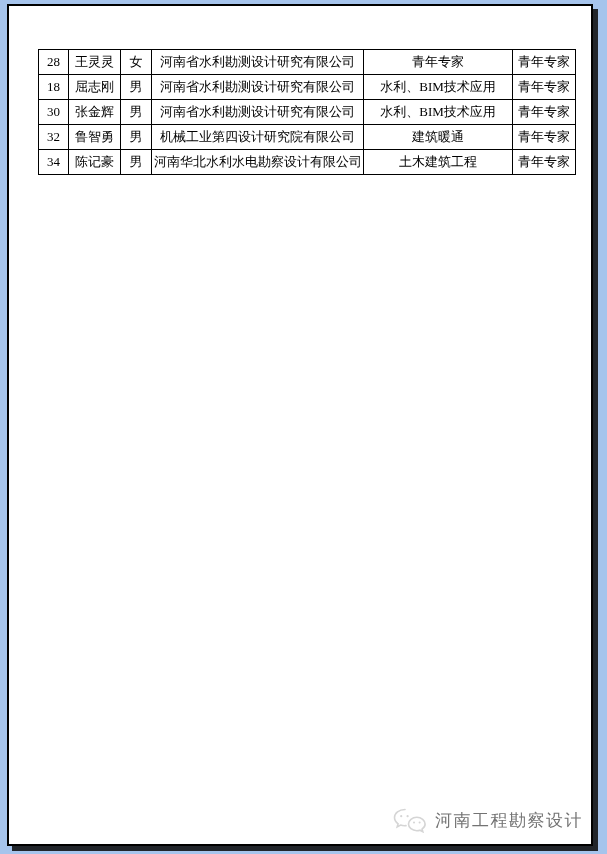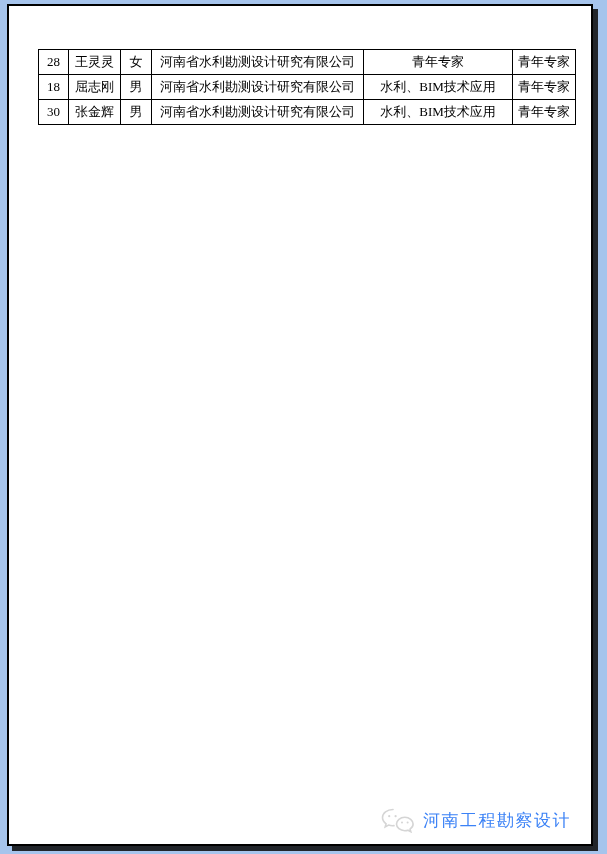--- a/index.html
+++ b/index.html
@@ -44,26 +44,26 @@
     white-space: nowrap;
   }
   .col-no   { width: 30px; }
   .col-name { width: 52px; }
   .col-gen  { width: 31px; }
   .col-comp { width: 212px; }
   .col-spec { width: 149px; }
   .col-tit  { width: 63px; }
   .watermark {
     position: absolute;
-    right: 20px;
+    right: 8px;
     bottom: 11px;
     display: flex;
     align-items: center;
     gap: 9px;
-    color: #3b82f6;
+    color: #737373;
     font-size: 17px;
     letter-spacing: 1.5px;
     user-select: none;
   }
   .wechat-icon svg {
     display: block;
   }
 </style>
 </head>
 <body>
@@ -97,20 +97,36 @@
         <td>青年专家</td>
       </tr>
       <tr>
         <td>30</td>
         <td>张金辉</td>
         <td>男</td>
         <td>河南省水利勘测设计研究有限公司</td>
         <td>水利、BIM技术应用</td>
         <td>青年专家</td>
       </tr>
+      <tr>
+        <td>32</td>
+        <td>鲁智勇</td>
+        <td>男</td>
+        <td>机械工业第四设计研究院有限公司</td>
+        <td>建筑暖通</td>
+        <td>青年专家</td>
+      </tr>
+      <tr>
+        <td>34</td>
+        <td>陈记豪</td>
+        <td>男</td>
+        <td>河南华北水利水电勘察设计有限公司</td>
+        <td>土木建筑工程</td>
+        <td>青年专家</td>
+      </tr>
     </tbody>
   </table>
 
   <div class="watermark">
     <span class="wechat-icon">
       <svg width="33" height="25" viewBox="0 0 33 25" fill="none" xmlns="http://www.w3.org/2000/svg">
 
         <path d="M12 1.5 C6 1.5 1.5 5.2 1.5 9.6 c0 2.5 1.4 4.7 3.6 6.2 l-0.9 3.1 3.4-1.8 c1.2 0.4 2.6 0.6 3.9 0.6 0.5 0 1 0 1.5-0.1" stroke="#d5d5d5" stroke-width="1.6" fill="none" stroke-linecap="round"></path>
         <circle cx="8.2" cy="8.2" r="1.1" fill="#d5d5d5"></circle>
         <circle cx="14.6" cy="8.2" r="1.1" fill="#d5d5d5"></circle>

